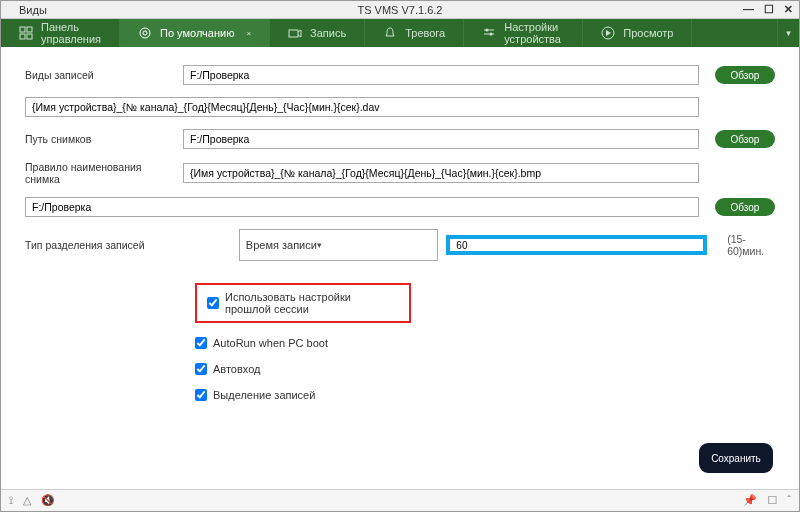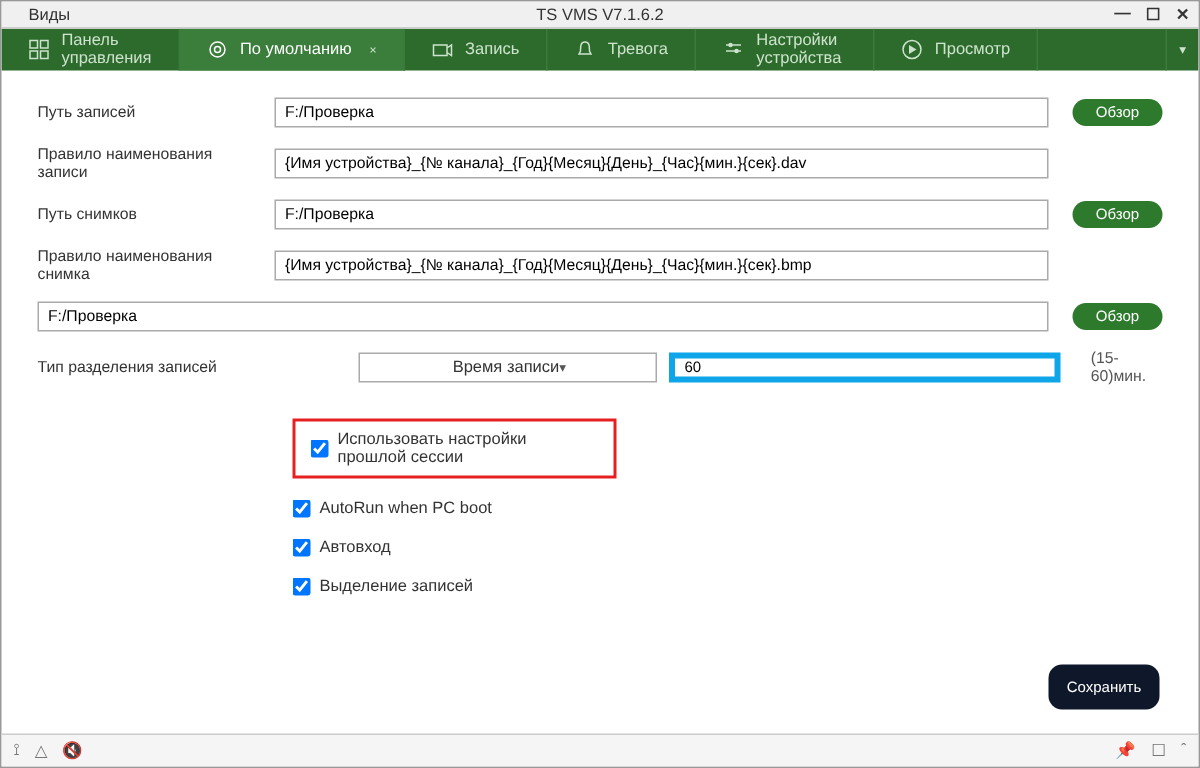--- a/index.html
+++ b/index.html
@@ -14,21 +14,21 @@
   .nav-item.active { background: #3b7d3b; color: #fff; }
   .nav-item .ni-icon svg { display:block; }
   .nav-item .txt { line-height: 1.1; }
   .nav-spacer { flex: 1; }
   .nav-end { width: 22px; border-left: 1px solid #3a7a3a; display:flex; align-items:center; justify-content:center; }
   .content { padding: 18px 24px 0 24px; color: #333; }
   .row { display: flex; align-items: center; margin-bottom: 12px; gap: 8px; }
   .label { width: 150px; color: #333; font-size: 10.5px; }
   .input { flex: 1; height: 20px; border: 1px solid #aaa; padding: 0 6px; background: #fff; font-size: 10.5px; }
   .btn-browse { width: 60px; height: 18px; background: #2d7a2d; color: #fff; border-radius: 9px; display: flex; align-items: center; justify-content: center; font-size: 10px; cursor: pointer; margin-left: 8px; }
-  .select { width: 230px; height: 20px; border: 1px solid #aaa; background: #fff; display: flex; align-items: center; padding: 0 4px 0 6px; justify-content: center; font-size: 10.5px; }
+  .select { width: 230px; height: 32px; border: 1px solid #aaa; background: #fff; display: flex; align-items: center; padding: 0 4px 0 6px; justify-content: flex-start; font-size: 10.5px; }
   .select .arrow { font-size: 9px; color: #555; }
   .num-input { width: 300px; height: 20px; border: 4px solid #0ea5e9; padding: 0 6px; font-size: 10px; background:#fff; }
   .hint { margin-left: 12px; color: #555; font-size: 10.5px; }
   .check-block { margin-left: 170px; margin-top: 22px; }
   .check-row { display: flex; align-items: center; margin-bottom: 14px; gap: 6px; font-size: 10.5px; }
   .check-row input[type=checkbox] { width: 12px; height: 12px; }
   .highlight { border: 2px solid #e62020; padding: 6px 10px; display: inline-flex; width: 216px; margin-bottom: 14px; }
   .save-btn { position: absolute; right: 26px; bottom: 38px; width: 74px; height: 30px; background: #0f172a; color: #fff; border-radius: 9px; display: flex; align-items: center; justify-content: center; font-size: 10px; cursor: pointer; }
   .statusbar { position: absolute; bottom: 0; left: 0; right: 0; height: 22px; border-top: 1px solid #ccc; background: #f5f5f5; display: flex; align-items: center; padding: 0 8px; gap: 10px; }
   .statusbar .sb-left { display:flex; gap:10px; }
@@ -109,27 +109,26 @@
   </div>
   <div class="nav-spacer"></div>
   <div class="nav-end">
       <span style="color:#cde3cd;font-size:9px">▾</span>
     </div>
 </div>
 
 <div class="content">
 
   <div class="row">
-    <div class="label">Путь записей</div>
+    <div class="label">Виды записей</div>
     <input class="input" value="F:/Проверка" style="">
     <div class="btn-browse">Обзор</div>
   </div>
 
   <div class="row">
-    <div class="label">Правило наименования записи</div>
     <input class="input" value="{Имя устройства}_{№ канала}_{Год}{Месяц}{День}_{Час}{мин.}{сек}.dav" style="">
     <div style="width:68px"></div>
   </div>
 
   <div class="row">
     <div class="label">Путь снимков</div>
     <input class="input" value="F:/Проверка" style="">
     <div class="btn-browse">Обзор</div>
   </div>
 

